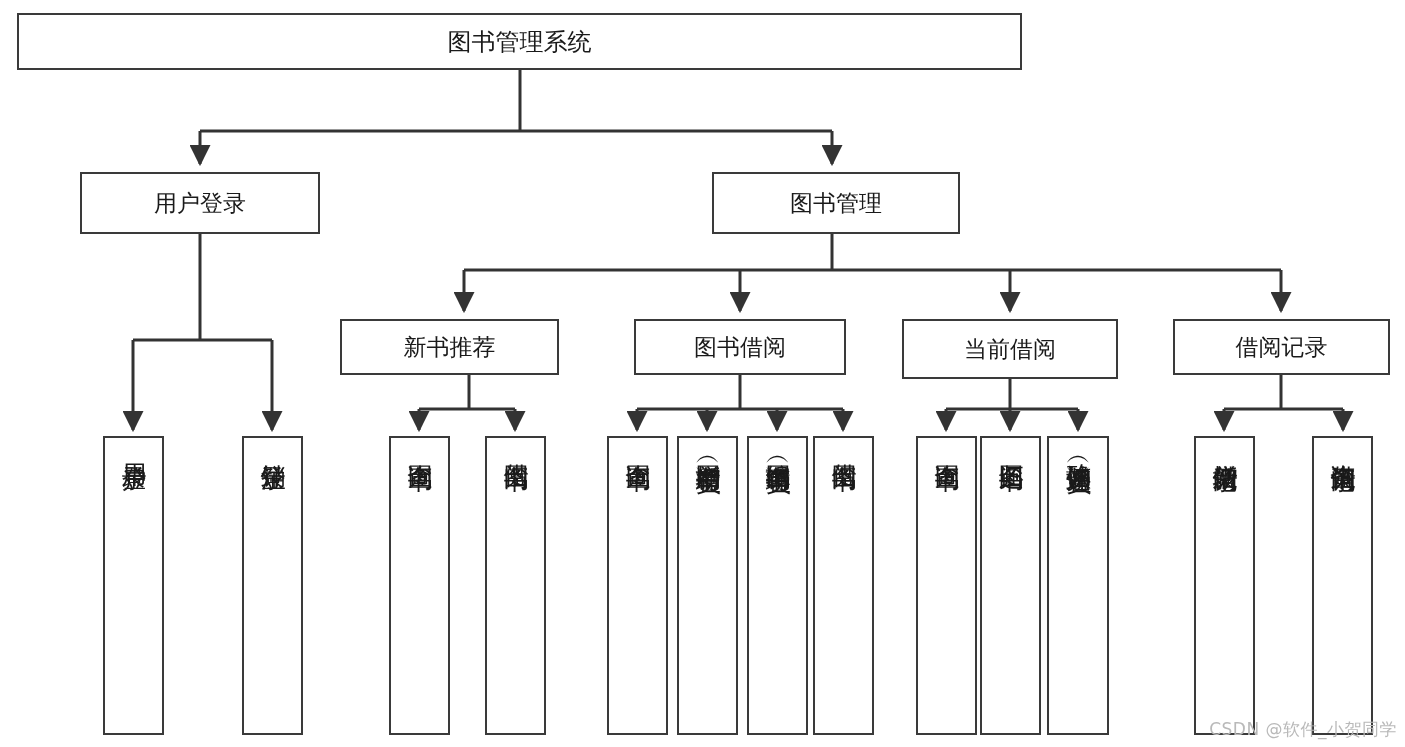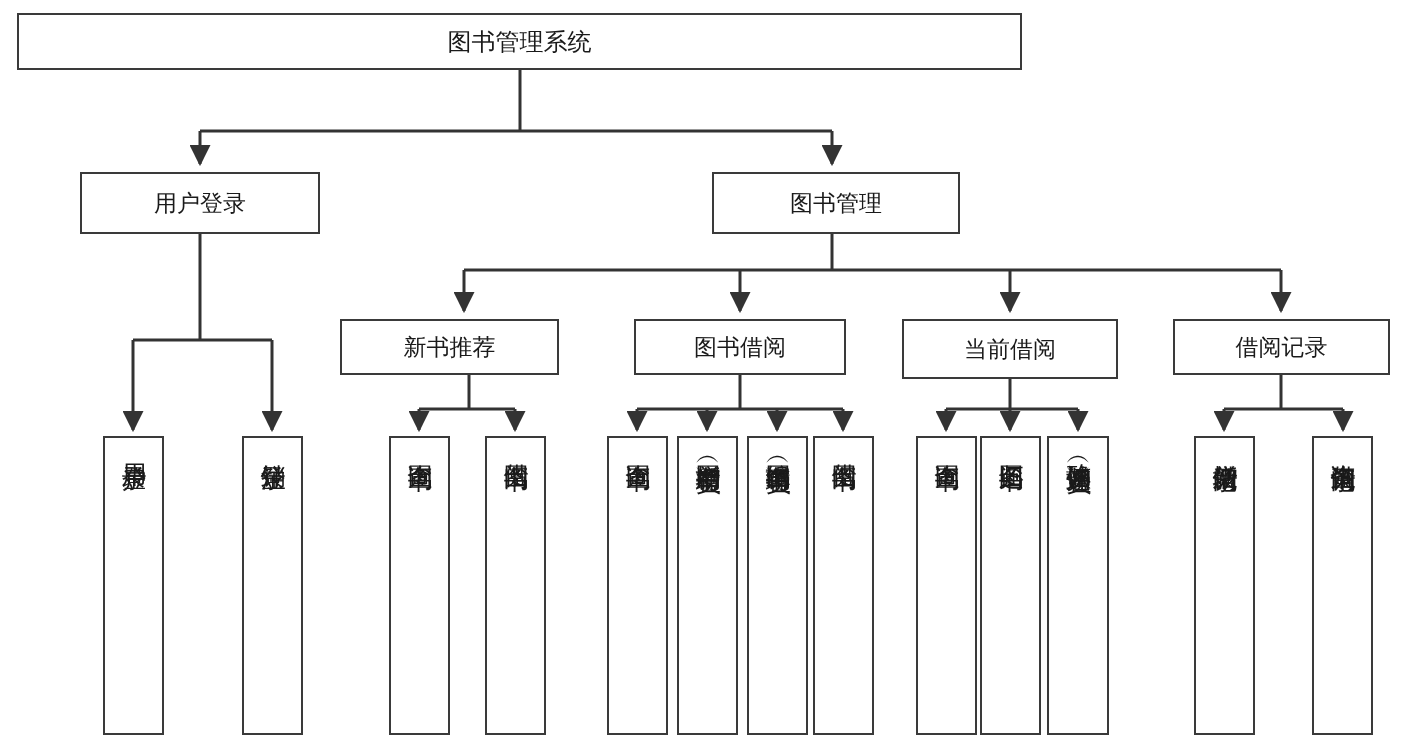--- a/index.html
+++ b/index.html
@@ -189,13 +189,14 @@
     <span class="label">确认归还（管理员）</span>
   </div>
 
   <div class="node vert" style="left:1194px; top:436px; width:61px; height:299px;">
     <span class="label">新增借阅记录</span>
   </div>
   <div class="node vert" style="left:1312px; top:436px; width:61px; height:299px;">
     <span class="label">查询借阅记录</span>
   </div>
 
+  <div id="watermark">CSDN @软件_小贺同学</div>
 </div>
 
 </body></html>

